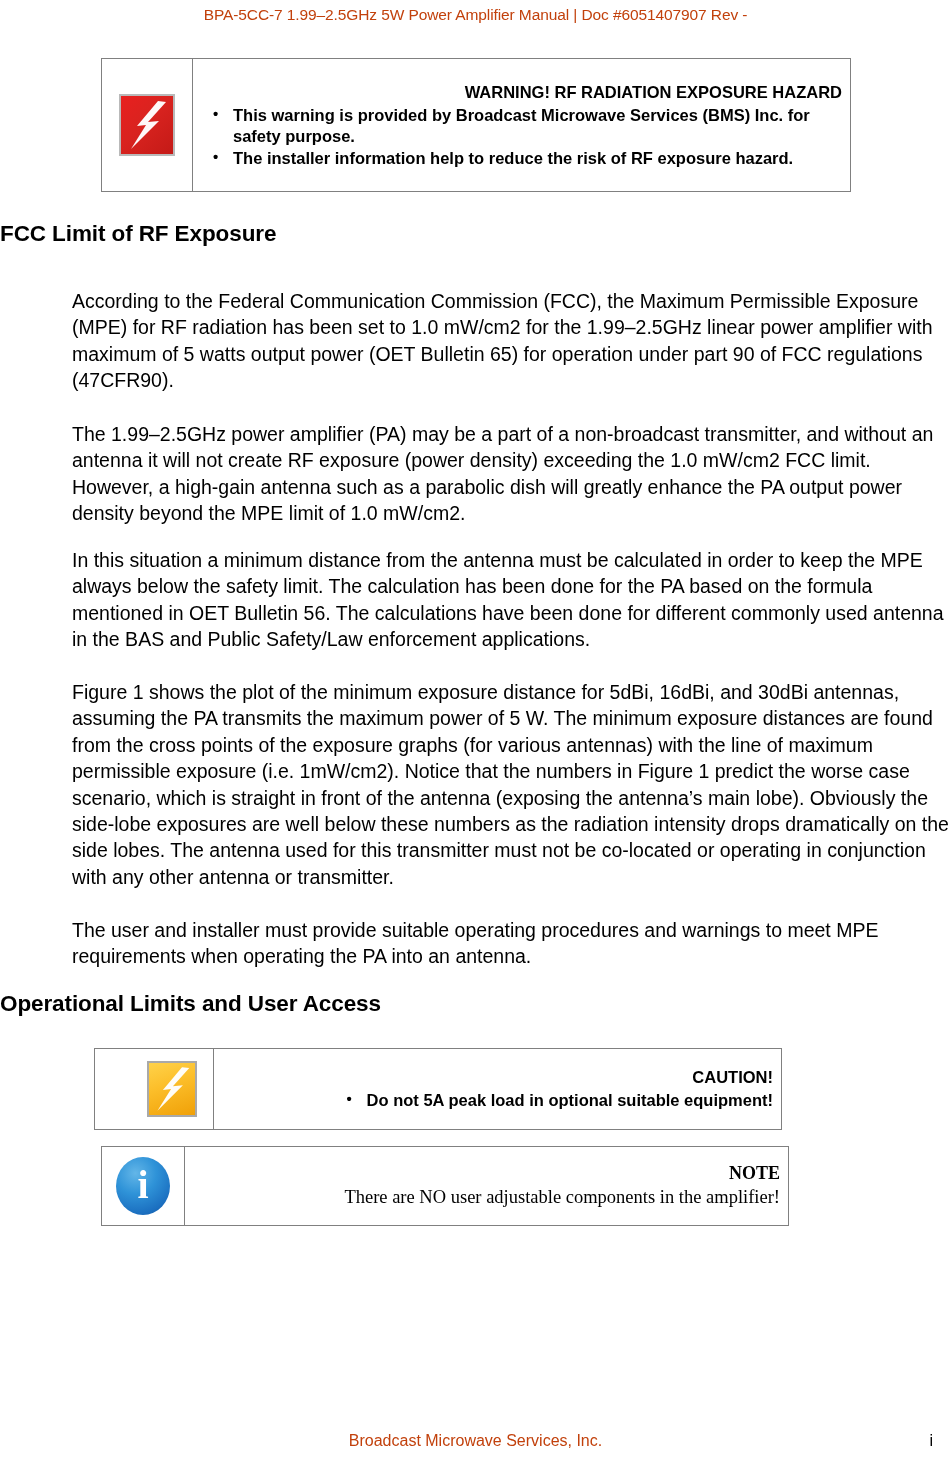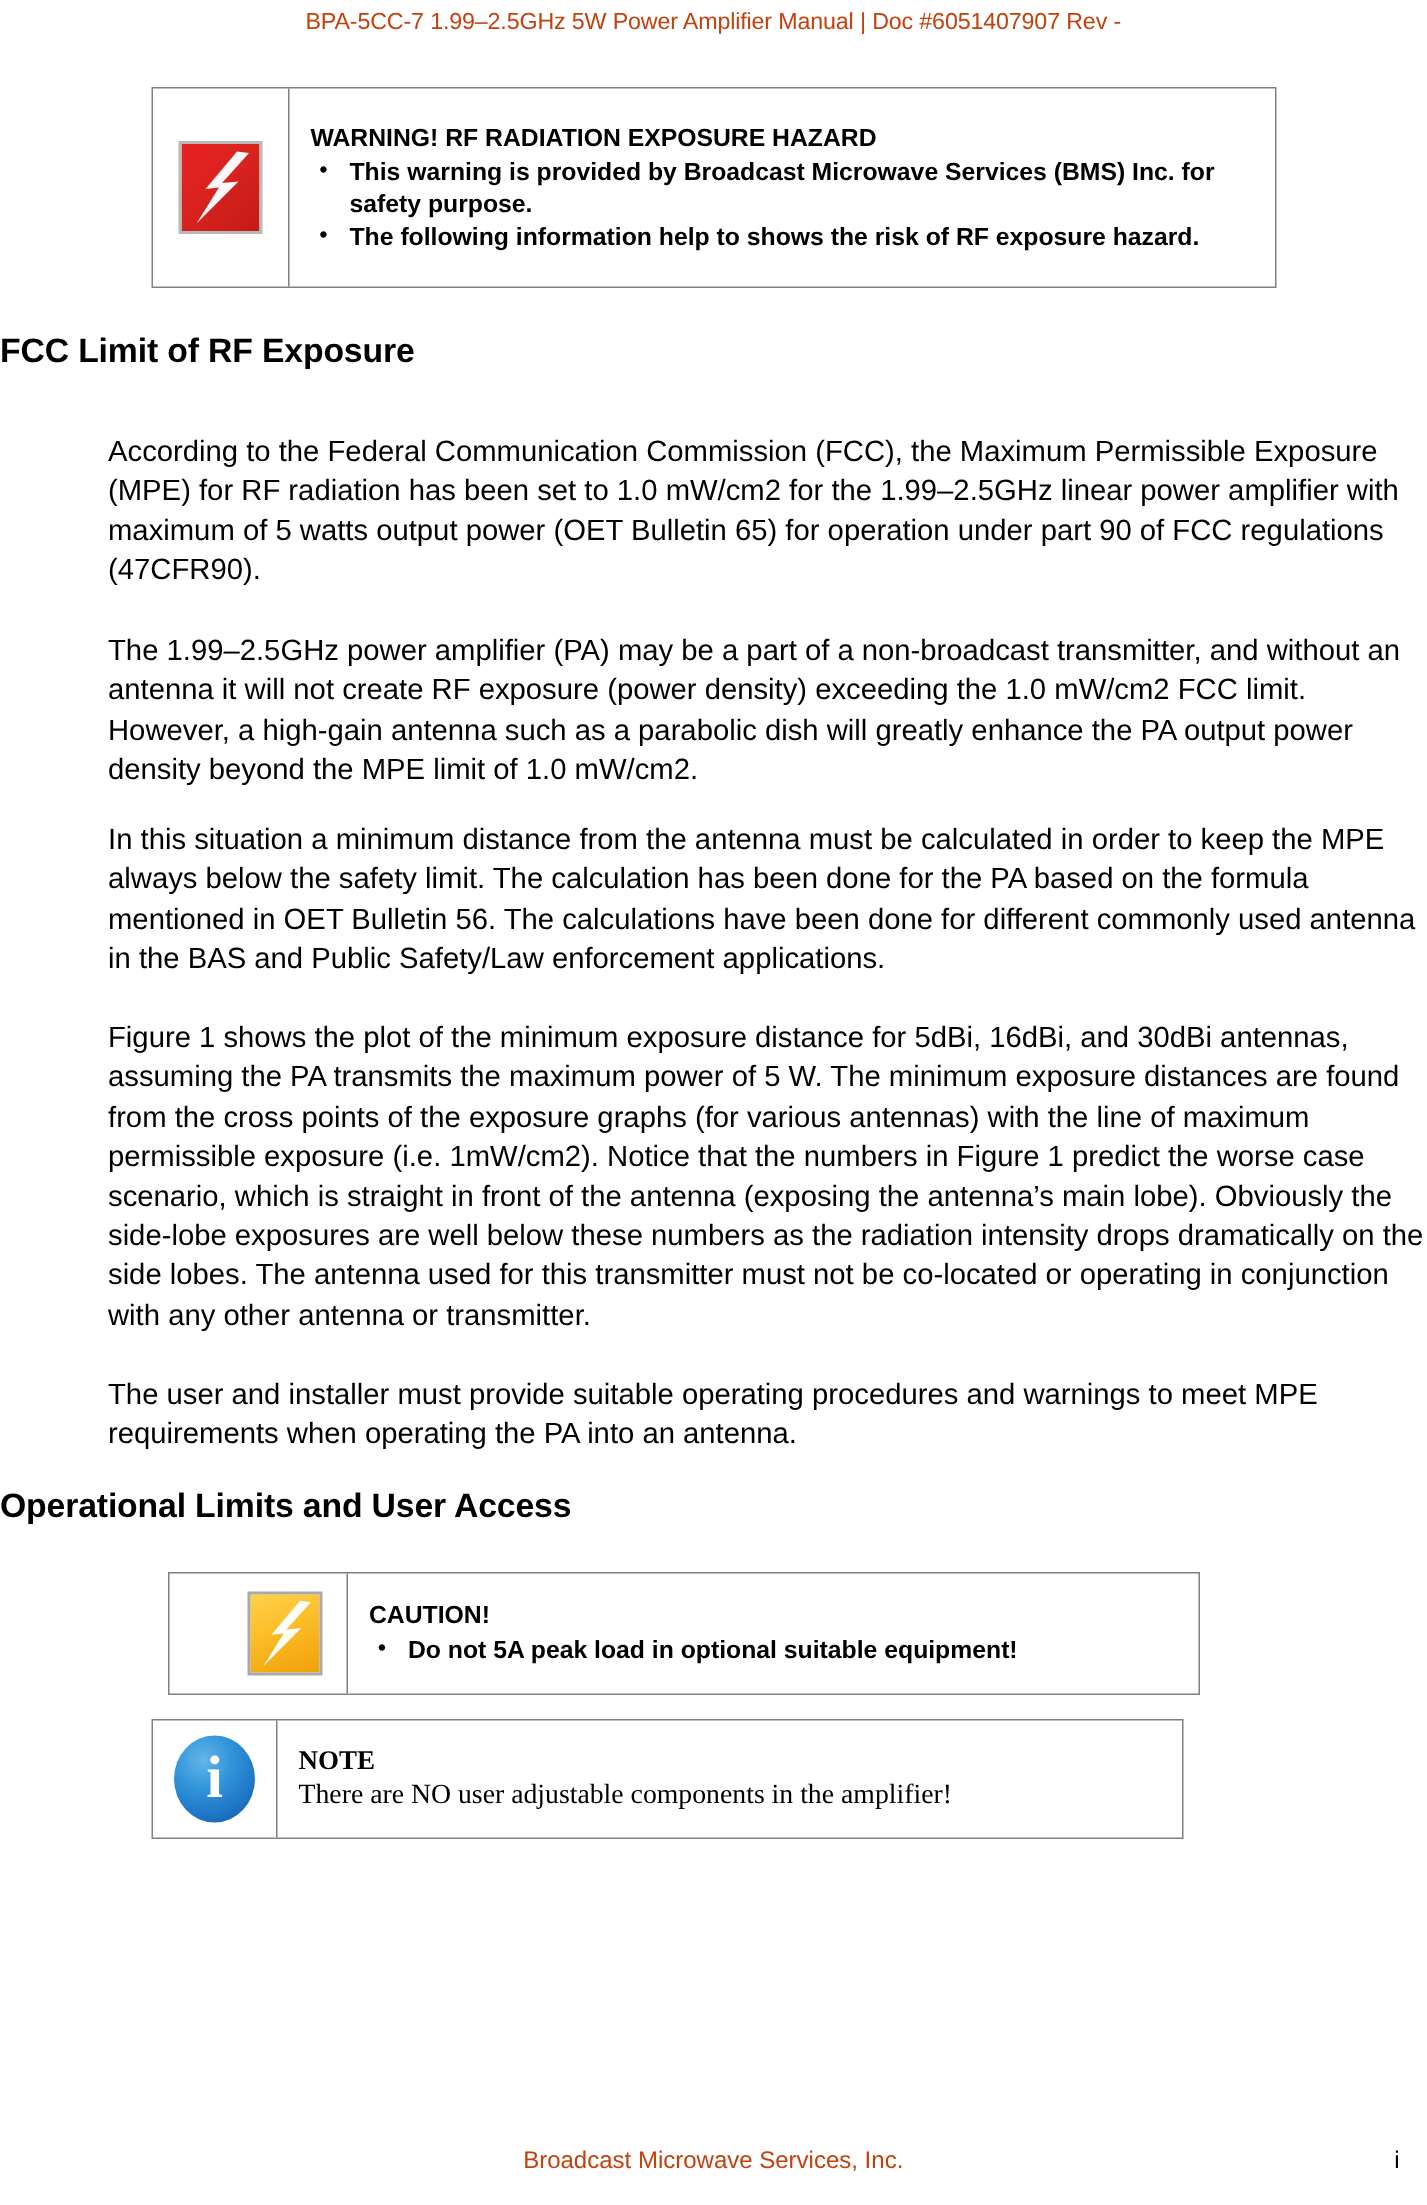--- a/index.html
+++ b/index.html
@@ -53,34 +53,35 @@
     align-items: center;
     justify-content: center;
     flex: 0 0 auto;
   }
   .admon-body {
     box-sizing: border-box;
     flex: 1 1 auto;
     display: flex;
     flex-direction: column;
     justify-content: center;
+    align-items: flex-end;
   }
 
   
   #warning-box {
     left: 101px;
     top: 58px;
     width: 750px;
     height: 134px;
   }
   #warning-box .admon-icon-cell { width: 91px; }
   #warning-box .admon-body { padding: 7px 8px 6px 14px; }
 
   #caution-box {
-    left: 112px;
+    left: 94px;
     top: 1048px;
     width: 688px;
     height: 82px;
     padding-left: 36px;
   }
   #caution-box .admon-icon-cell { width: 83px; }
   #caution-box .admon-body { padding: 6px 8px 6px 14px; }
 
   #note-box {
     left: 101px;
@@ -244,21 +245,21 @@
       <div class="icon-square red">
         <svg class="icon-bolt" width="44" height="52" viewBox="0 0 44 52" aria-hidden="true">
           <polygon points="33,2 12,27 21,26 6,50 34,22 23,23 41,3" fill="#ffffff" opacity="0.97"></polygon>
         </svg>
       </div>
     </div>
     <div class="admon-body">
       <div class="admon-title">WARNING! RF RADIATION EXPOSURE HAZARD</div>
       <ul class="admon-list">
         <li>This warning is provided by Broadcast Microwave Services (BMS) Inc. for safety purpose.</li>
-        <li>The following information help to shows the risk of RF exposure hazard.</li>
+        <li>The installer information help to reduce the risk of RF exposure hazard.</li>
       </ul>
     </div>
   </div>
 
   <div class="section-heading" id="heading-fcc">FCC Limit of RF Exposure</div>
 
   <div class="body-para" id="para-1">According to the Federal Communication Commission (FCC), the Maximum Permissible Exposure (MPE) for RF radiation has been set to 1.0 mW/cm2 for the 1.99–2.5GHz linear power amplifier with maximum of 5 watts output power (OET Bulletin 65) for operation under part 90 of FCC regulations (47CFR90).</div>
 
   <div class="body-para" id="para-2">The 1.99–2.5GHz power amplifier (PA) may be a part of a non-broadcast transmitter, and without an antenna it will not create RF exposure (power density) exceeding the 1.0 mW/cm2 FCC limit. However, a high-gain antenna such as a parabolic dish will greatly enhance the PA output power density beyond the MPE limit of 1.0 mW/cm2.</div>
 

